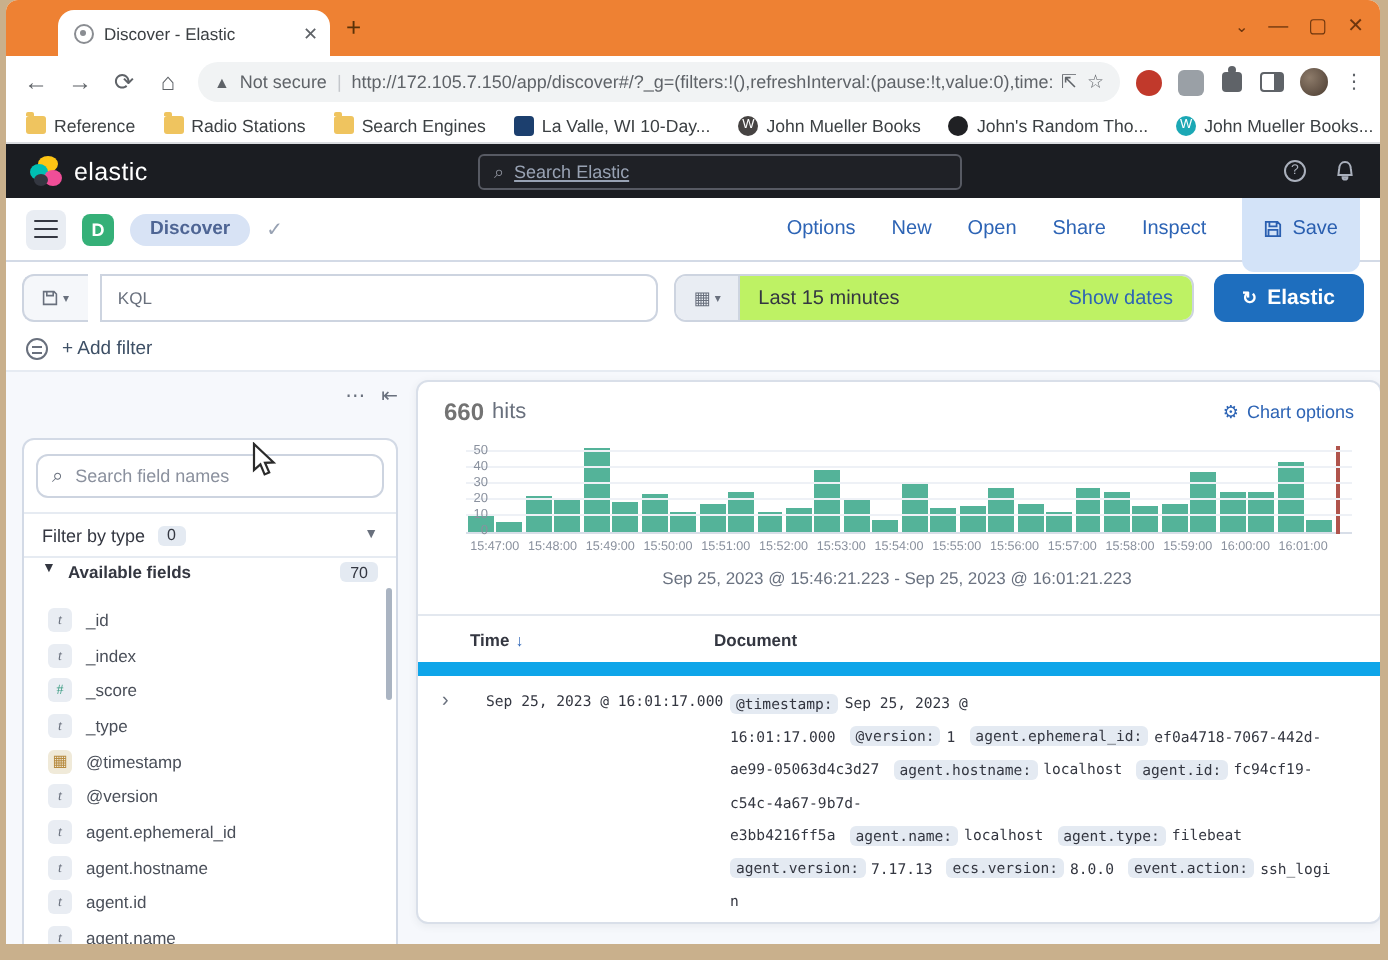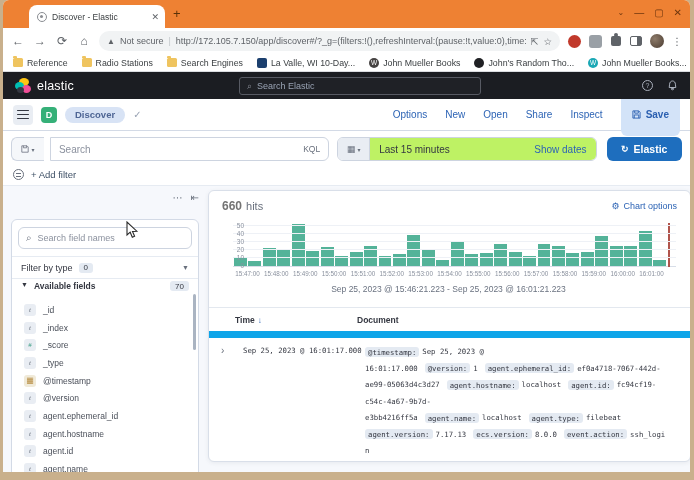--- a/index.html
+++ b/index.html
@@ -43,34 +43,34 @@
   .bm-ico.site-blue { background:#1c3f6e; border-radius:2px; height:10px; }
   .bm-circle { width:10px; height:10px; border-radius:50%; color:#fff; font-size:6.5px; display:flex; align-items:center; justify-content:center; flex:none; }
 
   
   .eheader { height:27px; background:#1b1d22; display:flex; align-items:center; padding:0 12px; position:relative; }
   .elogo { position:relative; width:16px; height:16px; margin-right:6px; flex:none; }
   .elogo i { position:absolute; border-radius:50%; }
   .brand { color:#fff; font-size:12.5px; font-weight:500; letter-spacing:.2px; }
   .esearch { position:absolute; left:236px; top:5px; width:242px; height:18px; border:1px solid #575a63; border-radius:3px; background:#1f2126; display:flex; align-items:center; padding:0 7px; gap:5px; }
   .esearch .mag { color:#8d919b; font-size:9px; }
-  .esearch .ph { color:#98a2b3; font-size:9px; }
+  .esearch .ph { color:#98a2b3; font-size:9px;text-decoration:underline; }
   .eheader-right { margin-left:auto; display:flex; gap:14px; align-items:center; }
   .help-ico { width:11px; height:11px; border:1.2px solid #aab0bc; border-radius:50%; color:#aab0bc; font-size:7px; display:flex; align-items:center; justify-content:center; }
 
   
   .knav { height:32px; background:#fff; border-bottom:1px solid #d3dae6; display:flex; align-items:center; padding:0 10px; gap:8px; }
   .hamburger { width:20px; height:20px; background:#e9edf3; border-radius:4px; display:flex; flex-direction:column; justify-content:center; gap:2.5px; padding:0 4px; }
   .hamburger i { height:1.5px; background:#343741; border-radius:1px; }
   .space-badge { width:16px; height:16px; border-radius:4px; background:#35b078; color:#fff; font-size:9px; font-weight:bold; display:flex; align-items:center; justify-content:center; }
   .crumb { background:#d8e3f5; color:#4e6594; font-size:9.5px; font-weight:600; padding:2.5px 10px; border-radius:10px; }
   .crumb-check { color:#98a2b3; font-size:10px; }
   .knav-right { margin-left:auto; display:flex; align-items:center; gap:18px; }
   .knav-link { color:#2d64b5; font-size:10px; font-weight:500; }
-  .save-btn { background:#d3e3f8; color:#2a5fb0; font-size:10px; font-weight:bold; border-radius:6px; padding:16px 11px; display:flex; align-items:center; gap:5px; }
+  .save-btn { background:#d3e3f8; color:#2a5fb0; font-size:10px; font-weight:normal; border-radius:6px; padding:16px 11px; display:flex; align-items:center; gap:5px; }
 
   
   .querybar { background:#fff; padding:6px 8px 0 8px; height:33px; display:flex; gap:6px; }
   .sq-ctl { width:34px; height:24px; border:1px solid #cdd4e0; border-right:none; border-radius:6px 0 0 6px; background:#f5f7fa; display:flex; align-items:center; justify-content:center; gap:2px; color:#69707d; font-size:8px; }
   .q-input { width:288px; height:24px; border:1px solid #cdd4e0; border-radius:0 6px 6px 0; background:#fff; display:flex; align-items:center; padding:0 8px; }
   .q-ph { color:#8b919e; font-size:10px; flex:1; }
   .kql { color:#69707d; font-size:8.5px; }
   .date-ctl { display:flex; height:24px; border:1px solid #cdd4e0; border-radius:6px; overflow:hidden; width:268px; margin-left:2px; }
   .date-addon { width:32px; background:#e9edf3; border-right:1px solid #cdd4e0; display:flex; align-items:center; justify-content:center; gap:2px; color:#69707d; font-size:8px; }
   .date-main { flex:1; display:flex; align-items:center; padding:0 9px; background:#bef264; }
@@ -262,21 +262,20 @@
   </div>
 
   <div class="querybar">
     <span class="sq-ctl">
       <svg width="8" height="8" viewBox="0 0 10 10">
           <path d="M1 1 h6.5 L9 2.5 V9 H1 Z M3 1 v2.5 h4 V1" fill="none" stroke="#69707d" stroke-width="1"></path>
         </svg>
       <span style="font-size:6px;">▾</span>
     </span>
     <span class="q-input" title="Search">
-      <span class="q-ph">Search</span>
       <span class="kql">KQL</span>
     </span>
     <span class="date-ctl">
       <span class="date-addon">
         <span style="font-size:9px;">▦</span>
         <span style="font-size:6px;">▾</span>
       </span>
       <span class="date-main">
         <span class="date-text">Last 15 minutes</span>
         <span class="show-dates">Show dates</span>

